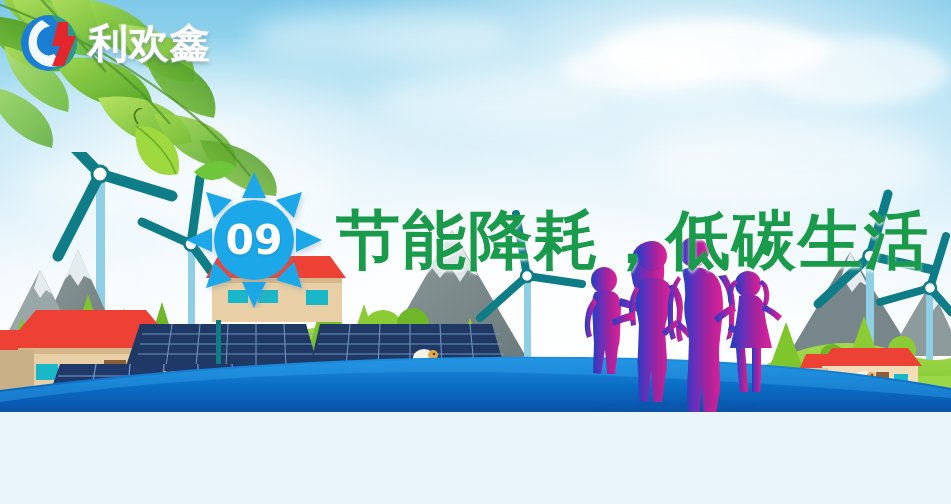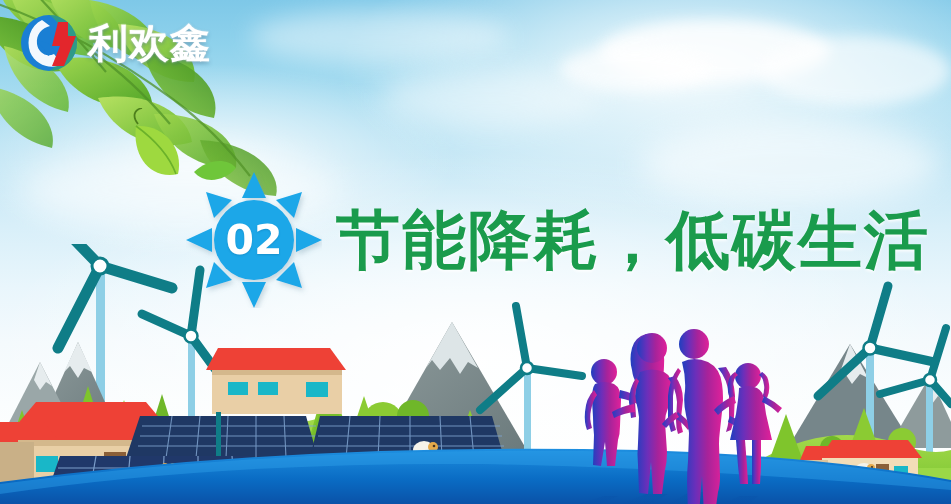--- a/index.html
+++ b/index.html
@@ -4,21 +4,21 @@
 <style>
   * { margin:0; padding:0; box-sizing:border-box; }
   body {
     width:951px; height:504px;
     font-family:"Liberation Sans", sans-serif;
     overflow:hidden;
     background:#eaf4fb;
   }
   #slide {
     position:relative;
-    width:951px; height:504px;
+    width:951px; height:412px;
     overflow:hidden;
   }
 
   
   .sky {
     position:absolute; inset:0;
     background:
       radial-gradient(ellipse 560px 240px at 72% 14%, rgba(255,255,255,.92) 0%, rgba(255,255,255,0) 62%),
       radial-gradient(ellipse 380px 150px at 22% 32%, rgba(255,255,255,.80) 0%, rgba(255,255,255,0) 65%),
       radial-gradient(ellipse 700px 300px at 50% 72%, rgba(255,255,255,.97) 0%, rgba(255,255,255,0) 70%),
@@ -176,21 +176,21 @@
           <polygon points="136,68 110,80 110,56"></polygon>
           <polygon points="68,136 56,110 80,110"></polygon>
           <polygon points="0,68 26,56 26,80"></polygon>
           <polygon points="116,20 108,46 90,28"></polygon>
           <polygon points="116,116 90,108 108,90"></polygon>
           <polygon points="20,116 28,90 46,108"></polygon>
           <polygon points="20,20 46,28 28,46"></polygon>
           <circle cx="68" cy="68" r="40"></circle>
         </g>
       </svg>
-      <span class="sun-num">02</span>
+      <span class="sun-num">09</span>
     </div>
     <div class="main-title">节能降耗，低碳生活</div>
   </div>
 
   <div class="scene">
   <svg width="951" height="260" viewBox="0 0 951 260">
     <defs>
       <linearGradient id="famG" x1="0" y1="0" x2="1" y2="0">
         <stop offset="0%" stop-color="#1f3fbf"></stop>
         <stop offset="33%" stop-color="#6b2fba"></stop>

